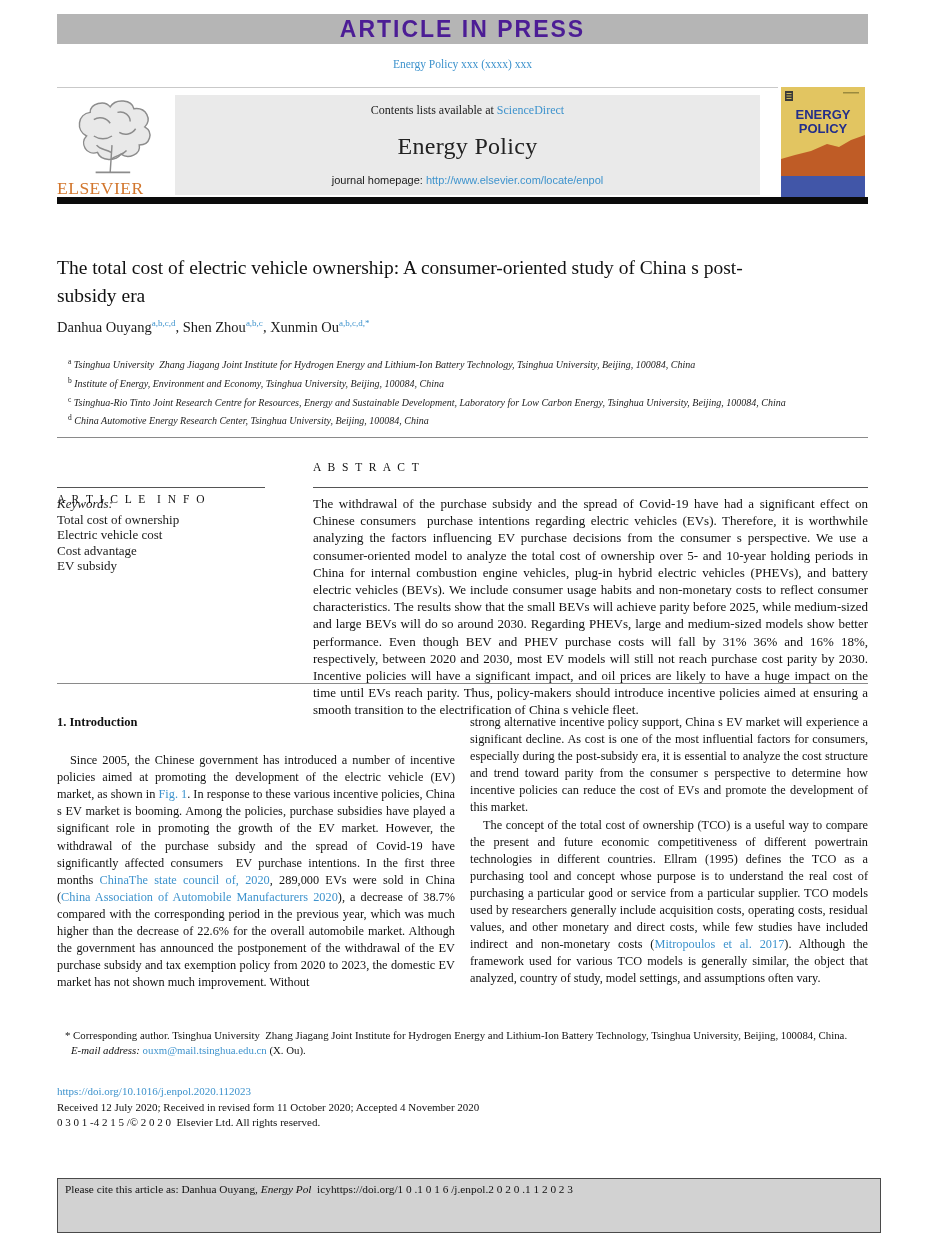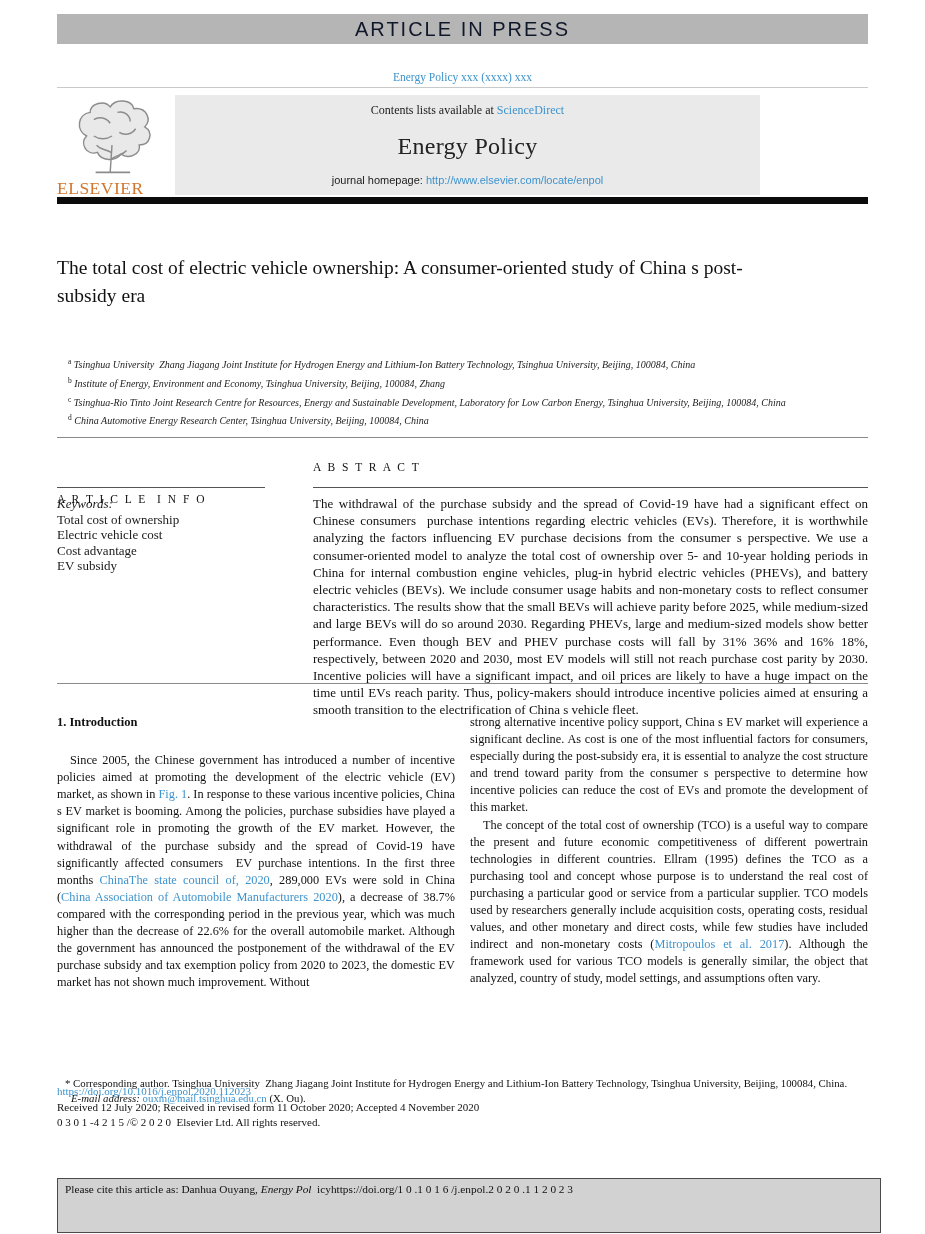--- a/index.html
+++ b/index.html
@@ -3,23 +3,23 @@
 <meta charset="utf-8">
 <style>
   html,body{margin:0;padding:0;background:#ffffff;}
   .page{position:relative;width:925px;height:1234px;background:#fff;overflow:hidden;
         font-family:"Liberation Serif","DejaVu Serif",serif;color:#1a1a1a;}
   .sans{font-family:"Liberation Sans","DejaVu Sans",sans-serif;}
   a,.lnk{color:#3e93cd;text-decoration:none;cursor:pointer;}
   
   .banner{position:absolute;left:57px;top:14px;width:811px;height:30px;background:#b5b5b5;
           display:flex;align-items:center;justify-content:center;}
-  .banner span{color:#0f172a;font-weight:normal;font-size:20px;letter-spacing:2px;
+  .banner span{color:#4c1d95;font-weight:bold;font-size:23px;letter-spacing:2px;
                font-family:"Liberation Sans","DejaVu Sans",sans-serif;}
-  .journal-ref{position:absolute;left:0;top:71px;width:925px;text-align:center;
+  .journal-ref{position:absolute;left:0;top:58px;width:925px;text-align:center;
                font-size:11.5px;color:#3e93cd;}
   .rule-thin{position:absolute;left:57px;width:811px;height:1px;background:#c9c9c9;}
   
   .logo-block{position:absolute;left:57px;top:96px;width:110px;height:104px;text-align:left;}
   .logo-tree{width:92px;height:80px;margin:0 auto;display:block;}
   .elsevier-word{font-size:17.5px;color:#d2762d;letter-spacing:0.5px;margin-top:2px;
                  font-family:"Liberation Serif",serif;}
   .mast-center{position:absolute;left:175px;top:95px;width:585px;height:100px;background:#eaeaea;
                display:flex;flex-direction:column;justify-content:space-between;align-items:center;
                padding:8px 0 9px 0;box-sizing:border-box;}
@@ -47,21 +47,21 @@
             text-align:justify;color:#111;}
   
   .col{position:absolute;top:714px;width:398px;font-size:12.3px;line-height:17.1px;
        text-align:justify;color:#111;}
   .col-left{left:57px;}
   .col-right{left:470px;}
   .sec-head{font-weight:bold;font-size:12.5px;margin:0 0 21px 0;text-align:left;}
   .col p{margin:0;}
   .indent{text-indent:13px;}
   
-  .fn{position:absolute;left:57px;top:1028px;width:811px;font-size:10.8px;line-height:15px;color:#111;margin-top:48px;}
+  .fn{position:absolute;left:57px;top:1028px;width:811px;font-size:10.8px;line-height:15px;color:#111;}
   .fn .corr{text-indent:8px;margin:0;}
   .fn .email{margin:0 0 0 14px;}
   .fn .email .lbl{font-style:italic;}
   .meta{position:absolute;left:57px;top:1084px;width:811px;font-size:11px;line-height:15.5px;color:#111;}
   .meta .doi{display:block;}
   .citation-box{position:absolute;left:57px;top:1178px;width:808px;height:45px;background:#d2d2d2;
                 border:1.5px solid #4a4a4a;padding:4px 7px;box-sizing:content-box;font-size:11.3px;color:#111;font-family:Liberation Serif, serif;}
   .citation-box i{font-style:italic;}
 </style>
 </head>
@@ -90,29 +90,46 @@
   <div class="mast-center">
     <div class="contents-line">
       <span>Contents lists available at </span><a class="lnk">ScienceDirect</a>
     </div>
     <div class="mast-title">Energy Policy</div>
     <div class="homepage-line sans">
       <span>journal homepage: </span><a class="lnk">http://www.elsevier.com/locate/enpol</a>
     </div>
   </div>
 
+  <div class="cover">
+    <svg width="84" height="110" viewBox="0 0 84 110" font-family="Liberation Sans, sans-serif">
+      <rect x="0" y="0" width="84" height="110" fill="#e2c561"></rect>
+      <rect x="4" y="4" width="8" height="10" fill="#3a3a3a"></rect>
+      <rect x="5.5" y="6" width="5" height="1" fill="#cbb558"></rect>
+      <rect x="5.5" y="8.5" width="5" height="1" fill="#cbb558"></rect>
+      <rect x="5.5" y="11" width="5" height="1" fill="#cbb558"></rect>
+      <rect x="62" y="5" width="16" height="1.5" fill="#9a8a3e"></rect>
+      <text x="42" y="32" text-anchor="middle" font-size="13" font-weight="bold" fill="#232e8a">ENERGY</text>
+      <text x="42" y="46" text-anchor="middle" font-size="13" font-weight="bold" fill="#232e8a">POLICY</text>
+      <path d="M0,72 L14,68 L30,64 L46,57 L58,60 L70,53 L84,48 L84,92 L0,92 Z" fill="#bf5c26"></path>
+      <rect x="0" y="89" width="84" height="21" fill="#4156a8"></rect>
+    </svg>
+  </div>
 
   <div class="black-bar"></div>
 
   <h1 class="art-title" style="font-weight:normal;margin:0;">The total cost of electric vehicle ownership: A consumer-oriented study of China s post-subsidy era</h1>
 
+  <div class="authors">
+    <span>Danhua Ouyang</span><sup>a,b,c,d</sup><span>, </span><span>Shen Zhou</span><sup>a,b,c</sup><span>, </span><span>Xunmin Ou</span><sup>a,b,c,d,*</sup>
+  </div>
 
   <div class="affils">
     <p><sup>a</sup><span> Tsinghua University&nbsp; Zhang Jiagang Joint Institute for Hydrogen Energy and Lithium-Ion Battery Technology, Tsinghua University, Beijing, 100084, China</span></p>
-    <p><sup>b</sup><span> Institute of Energy, Environment and Economy, Tsinghua University, Beijing, 100084, Zhang</span></p>
+    <p><sup>b</sup><span> Institute of Energy, Environment and Economy, Tsinghua University, Beijing, 100084, China</span></p>
     <p><sup>c</sup><span> Tsinghua-Rio Tinto Joint Research Centre for Resources, Energy and Sustainable Development, Laboratory for Low Carbon Energy, Tsinghua University, Beijing, 100084, China</span></p>
     <p><sup>d</sup><span> China Automotive Energy Research Center, Tsinghua University, Beijing, 100084, China</span></p>
   </div>
 
   <div class="rule-mid" style="top:437px;"></div>
   <div class="info-head" style="left:57px;margin-top:32px;">A R T I C L E&nbsp; I N F O</div>
   <div class="info-head" style="left:313px;">A B S T R A C T</div>
   <div class="head-rule" style="left:57px;width:208px;"></div>
   <div class="head-rule" style="left:313px;width:555px;"></div>
 

